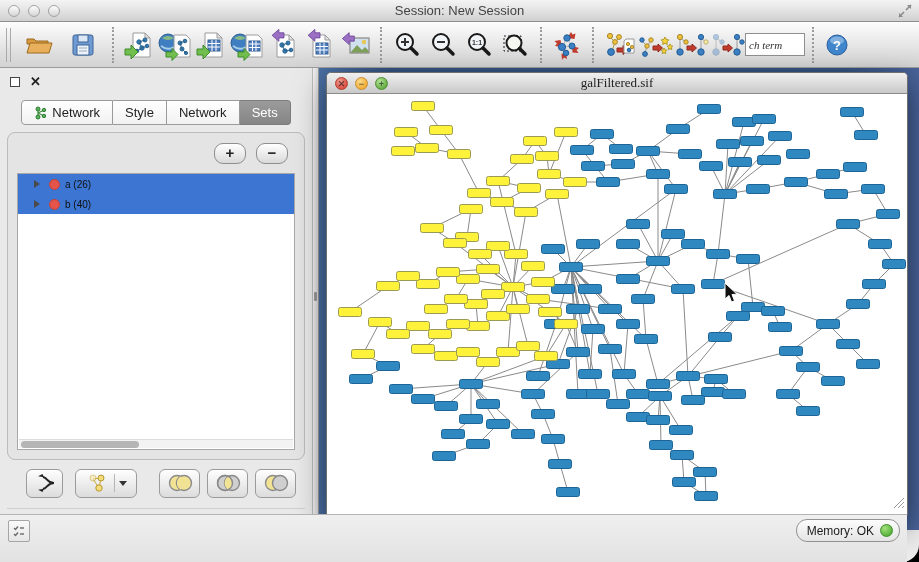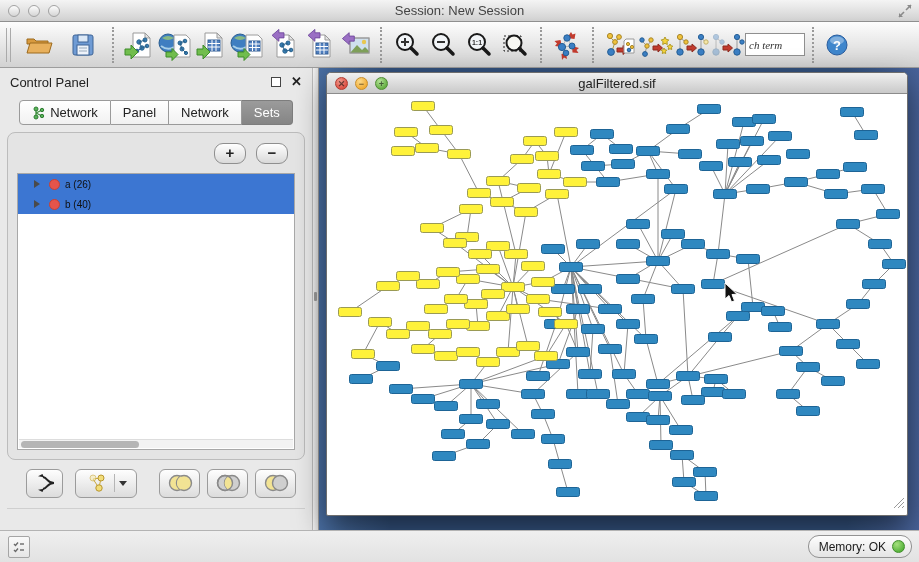--- a/index.html
+++ b/index.html
@@ -77,33 +77,33 @@
 
   
   #desktop { flex:1; position:relative;
     background:linear-gradient(90deg,#4a6fa3,#33527e 12%,#33527e 88%,#49639a); }
   #net-window { position:absolute; left:7px; top:4px; width:582px; height:444px;
     border:1px solid #6e6e6e; border-radius:5px 5px 2px 2px;
     box-shadow:0 12px 30px rgba(0,0,0,0.5); background:#fff; }
   #nw-titlebar { height:21px; background:linear-gradient(#f0f0f0,#c9c9c9);
     border-bottom:1px solid #8c8c8c; border-radius:4px 4px 0 0; position:relative;
     display:flex; align-items:center; justify-content:center; }
-  #nw-titlebar .nw-title { font-size:13px; color:#222; }
+  #nw-titlebar .nw-title { font-size:13px; color:#222;font-family:Liberation Serif, serif; }
   .nw-tl { position:absolute; top:4px; width:13px; height:13px; border-radius:50%;
     font-size:9px; line-height:12px; text-align:center; color:rgba(0,0,0,0.55); font-weight:bold; }
   .nw-close { left:8px;  background:radial-gradient(circle at 35% 30%, #f09a8d, #dd5144 70%); border:1px solid #b23b30; }
   .nw-min   { left:28px; background:radial-gradient(circle at 35% 30%, #fbd98a, #f1ae38 70%); border:1px solid #c98d2a; }
   .nw-zoom  { left:48px; background:radial-gradient(circle at 35% 30%, #b4e398, #67b045 70%); border:1px solid #4f8c33; }
   #nw-canvas { position:absolute; left:1px; right:1px; top:21px; bottom:1px; background:#fff; overflow:hidden; }
   #graph-svg { position:absolute; left:0; top:0; }
   #resize-grip { position:absolute; right:1px; bottom:1px; }
   #mouse-cursor { position:absolute; left:396px; top:188px; }
 
   
-  #statusbar { position:absolute; left:0; bottom:0; right:0; height:32px;
+  #statusbar { position:absolute; left:0; bottom:0; right:12px; height:48px;
     background:linear-gradient(#efefef,#e2e2e2); border-top:1px solid #b3b3b3; }
   #task-monitor-btn { position:absolute; left:8px; top:5px; width:22px; height:22px;
     border:1px solid #a5a5a5; background:linear-gradient(#fafafa,#e6e6e6); border-radius:2px;
     display:flex; align-items:center; justify-content:center; }
   #memory-pill { position:absolute; right:7px; top:4px; height:23px; padding:0 6px 0 10px;
     border:1px solid #929292; border-radius:11px; background:linear-gradient(#fdfdfd,#e4e4e4);
     display:flex; align-items:center; gap:6px; }
   #memory-pill .mem-text { font-size:12px; color:#1a1a1a; }
   #memory-pill .mem-dot { width:13px; height:13px; border-radius:50%;
     background:radial-gradient(circle at 35% 30%, #a5e07e, #55b23a 75%); border:1px solid #3f8e2a; }
@@ -428,21 +428,20 @@
         <ellipse cx="13" cy="8.5" rx="7" ry="4" fill="#ffffff" opacity="0.35"></ellipse>
         <text x="13" y="18" font-size="13" font-weight="bold" text-anchor="middle" fill="#fff" font-family="Liberation Sans,sans-serif">?</text>
       </svg>
     </span>
   </div>
 
   <div id="main">
 
     <div id="control-panel">
       <div id="cp-header">
-        <span class="cp-title">Control Panel</span>
         <span class="cp-float"></span>
         <span class="cp-close">✕</span>
       </div>
 
       <div id="cp-tabs">
         <span class="tab">
           <svg width="13" height="14" viewBox="0 0 13 14">
             <g stroke="#3d8c3d" stroke-width="1.2">
                 <line x1="4" y1="3" x2="4" y2="11"></line>
                 <line x1="4" y1="7" x2="10" y2="4"></line>
@@ -451,21 +450,21 @@
             <g fill="#58b258" stroke="#2e7d32">
                 <circle cx="4" cy="3" r="2"></circle>
                 <circle cx="4" cy="11" r="2"></circle>
                 <circle cx="10" cy="4" r="1.7"></circle>
                 <circle cx="10" cy="10" r="1.7"></circle>
               </g>
           </svg>
           <span>Network</span>
         </span>
         <span class="tab">
-            <span>Panel</span>
+            <span>Style</span>
           </span>
         <span class="tab">
             <span>Network</span>
           </span>
         <span class="tab active">
             <span>Sets</span>
           </span>
       </div>
 
       <div id="cp-box">

